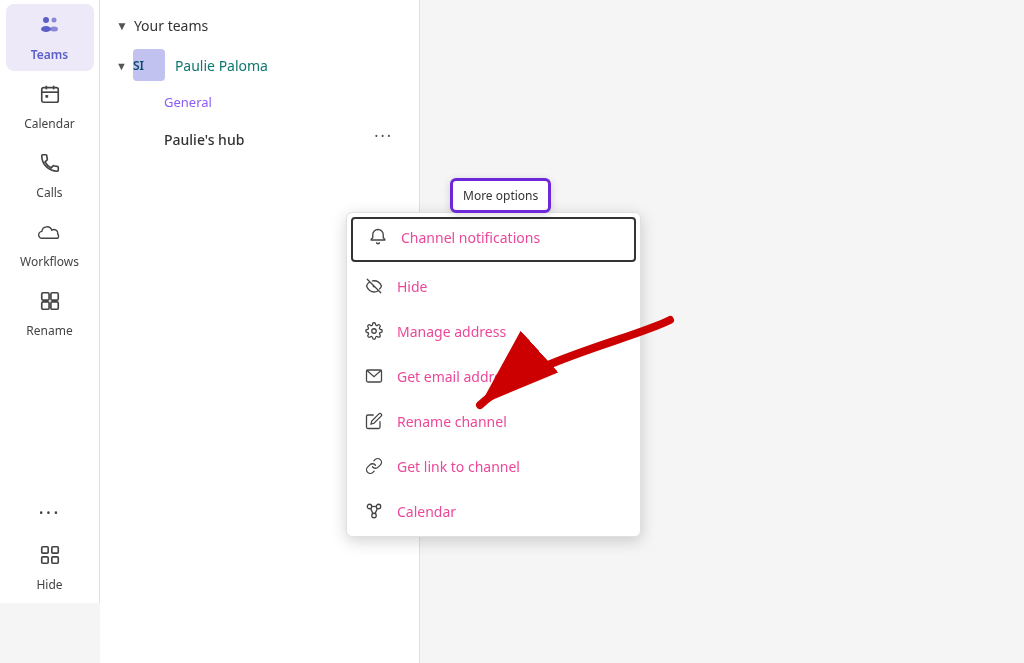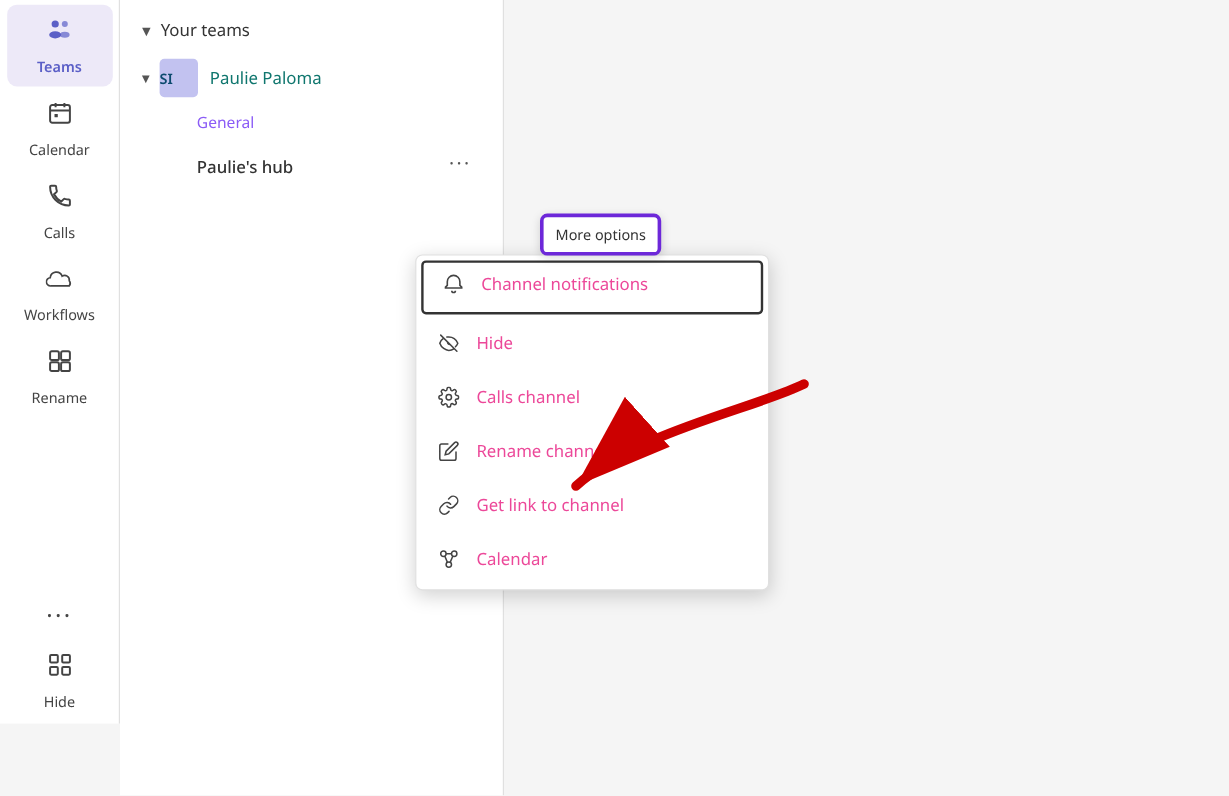--- a/index.html
+++ b/index.html
@@ -357,23 +357,32 @@
       <span>Hide</span>
     </div>
 
     <div class="menu-item">
       <span class="menu-icon">
         <svg width="18" height="18" viewBox="0 0 24 24" fill="none">
           <circle cx="12" cy="12" r="3" stroke="#444" stroke-width="1.7"></circle>
           <path d="M19.4 15a1.65 1.65 0 00.33 1.82l.06.06a2 2 0 010 2.83 2 2 0 01-2.83 0l-.06-.06a1.65 1.65 0 00-1.82-.33 1.65 1.65 0 00-1 1.51V21a2 2 0 01-4 0v-.09A1.65 1.65 0 009 19.4a1.65 1.65 0 00-1.82.33l-.06.06a2 2 0 01-2.83-2.83l.06-.06A1.65 1.65 0 004.68 15a1.65 1.65 0 00-1.51-1H3a2 2 0 010-4h.09A1.65 1.65 0 004.6 9a1.65 1.65 0 00-.33-1.82l-.06-.06a2 2 0 012.83-2.83l.06.06A1.65 1.65 0 009 4.68a1.65 1.65 0 001-1.51V3a2 2 0 014 0v.09a1.65 1.65 0 001 1.51 1.65 1.65 0 001.82-.33l.06-.06a2 2 0 012.83 2.83l-.06.06A1.65 1.65 0 0019.4 9a1.65 1.65 0 001.51 1H21a2 2 0 010 4h-.09a1.65 1.65 0 00-1.51 1z" stroke="#444" stroke-width="1.7" fill="none"></path>
         </svg>
       </span>
-      <span>Calls channel</span>
-    </div>
-
+      <span>Manage address</span>
+    </div>
+
+    <div class="menu-item">
+      <span class="menu-icon">
+        <svg width="18" height="18" viewBox="0 0 24 24" fill="none">
+          <rect x="2" y="4" width="20" height="16" rx="2" stroke="#444" stroke-width="1.7" fill="none"></rect>
+          <polyline points="2,4 12,13 22,4" stroke="#444" stroke-width="1.7" fill="none"></polyline>
+        </svg>
+      </span>
+      <span>Get email address</span>
+    </div>
 
     <div class="menu-item">
       <span class="menu-icon">
         <svg width="18" height="18" viewBox="0 0 24 24" fill="none">
           <path d="M11 4H4a2 2 0 00-2 2v14a2 2 0 002 2h14a2 2 0 002-2v-7" stroke="#444" stroke-width="1.7" fill="none" stroke-linecap="round"></path>
           <path d="M18.5 2.5a2.121 2.121 0 013 3L12 15l-4 1 1-4 9.5-9.5z" stroke="#444" stroke-width="1.7" fill="none" stroke-linecap="round"></path>
         </svg>
       </span>
       <span>Rename channel</span>
     </div>

